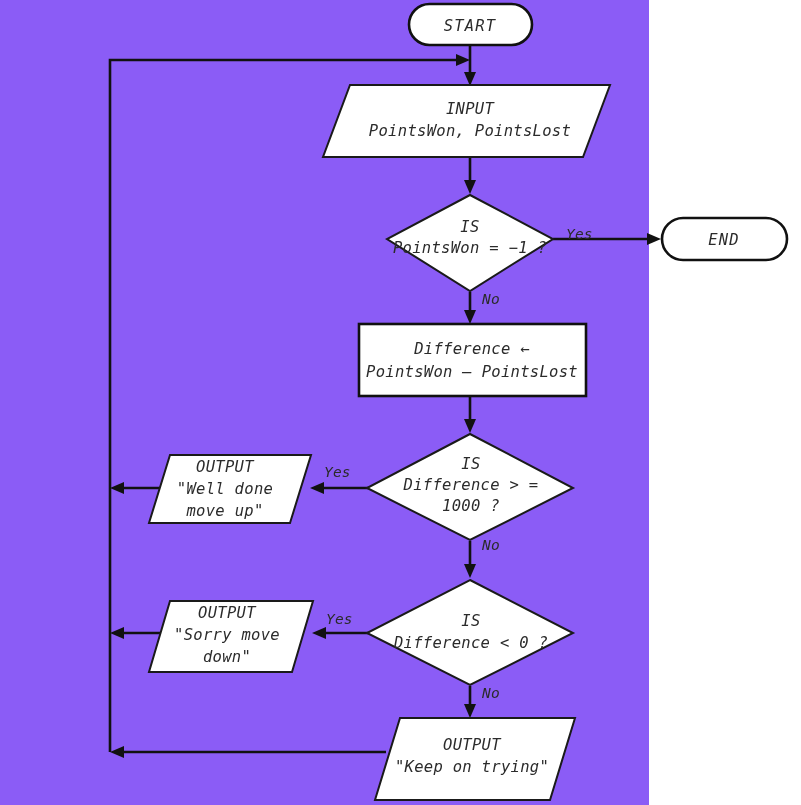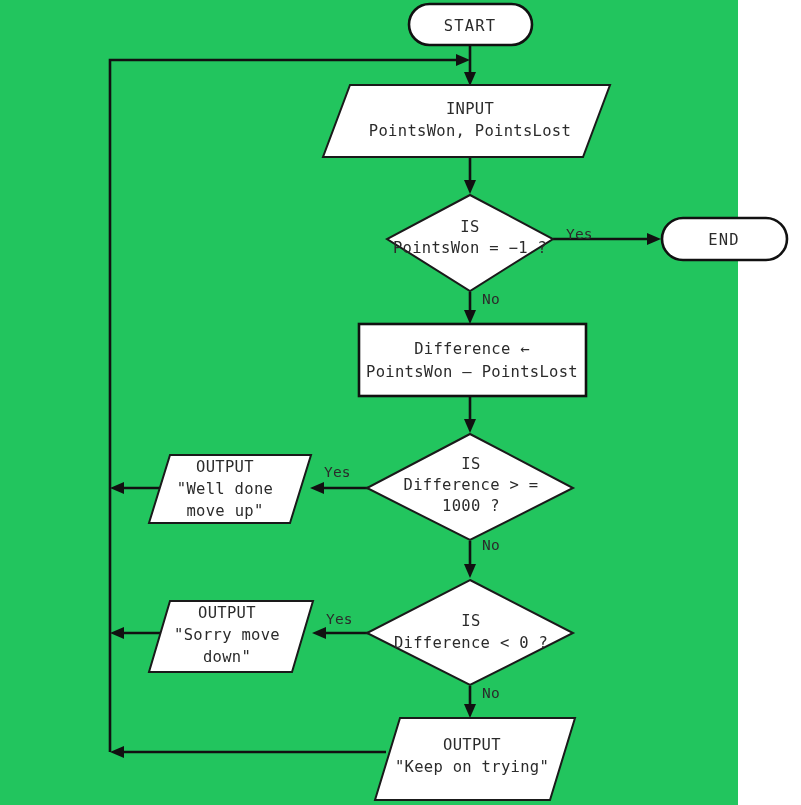--- a/index.html
+++ b/index.html
@@ -8,23 +8,24 @@
     background: #ffffff;
   }
   body {
     width: 801px;
     height: 805px;
     overflow: hidden;
     font-family: "DejaVu Sans Mono", monospace;
   }
   #flowchart-root {
     position: relative;
-    width: 738px;
+    width: 649px;
     height: 805px;
-    background: #22c55e;
+    background: #8b5cf6;
+    font-style: italic;
   }
   svg#flow-svg {
     display: block;
     width: 801px;
     height: 805px;
   }
   .shape-stroke {
     fill: #ffffff;
     stroke: #1a1a1a;
     stroke-width: 2;

